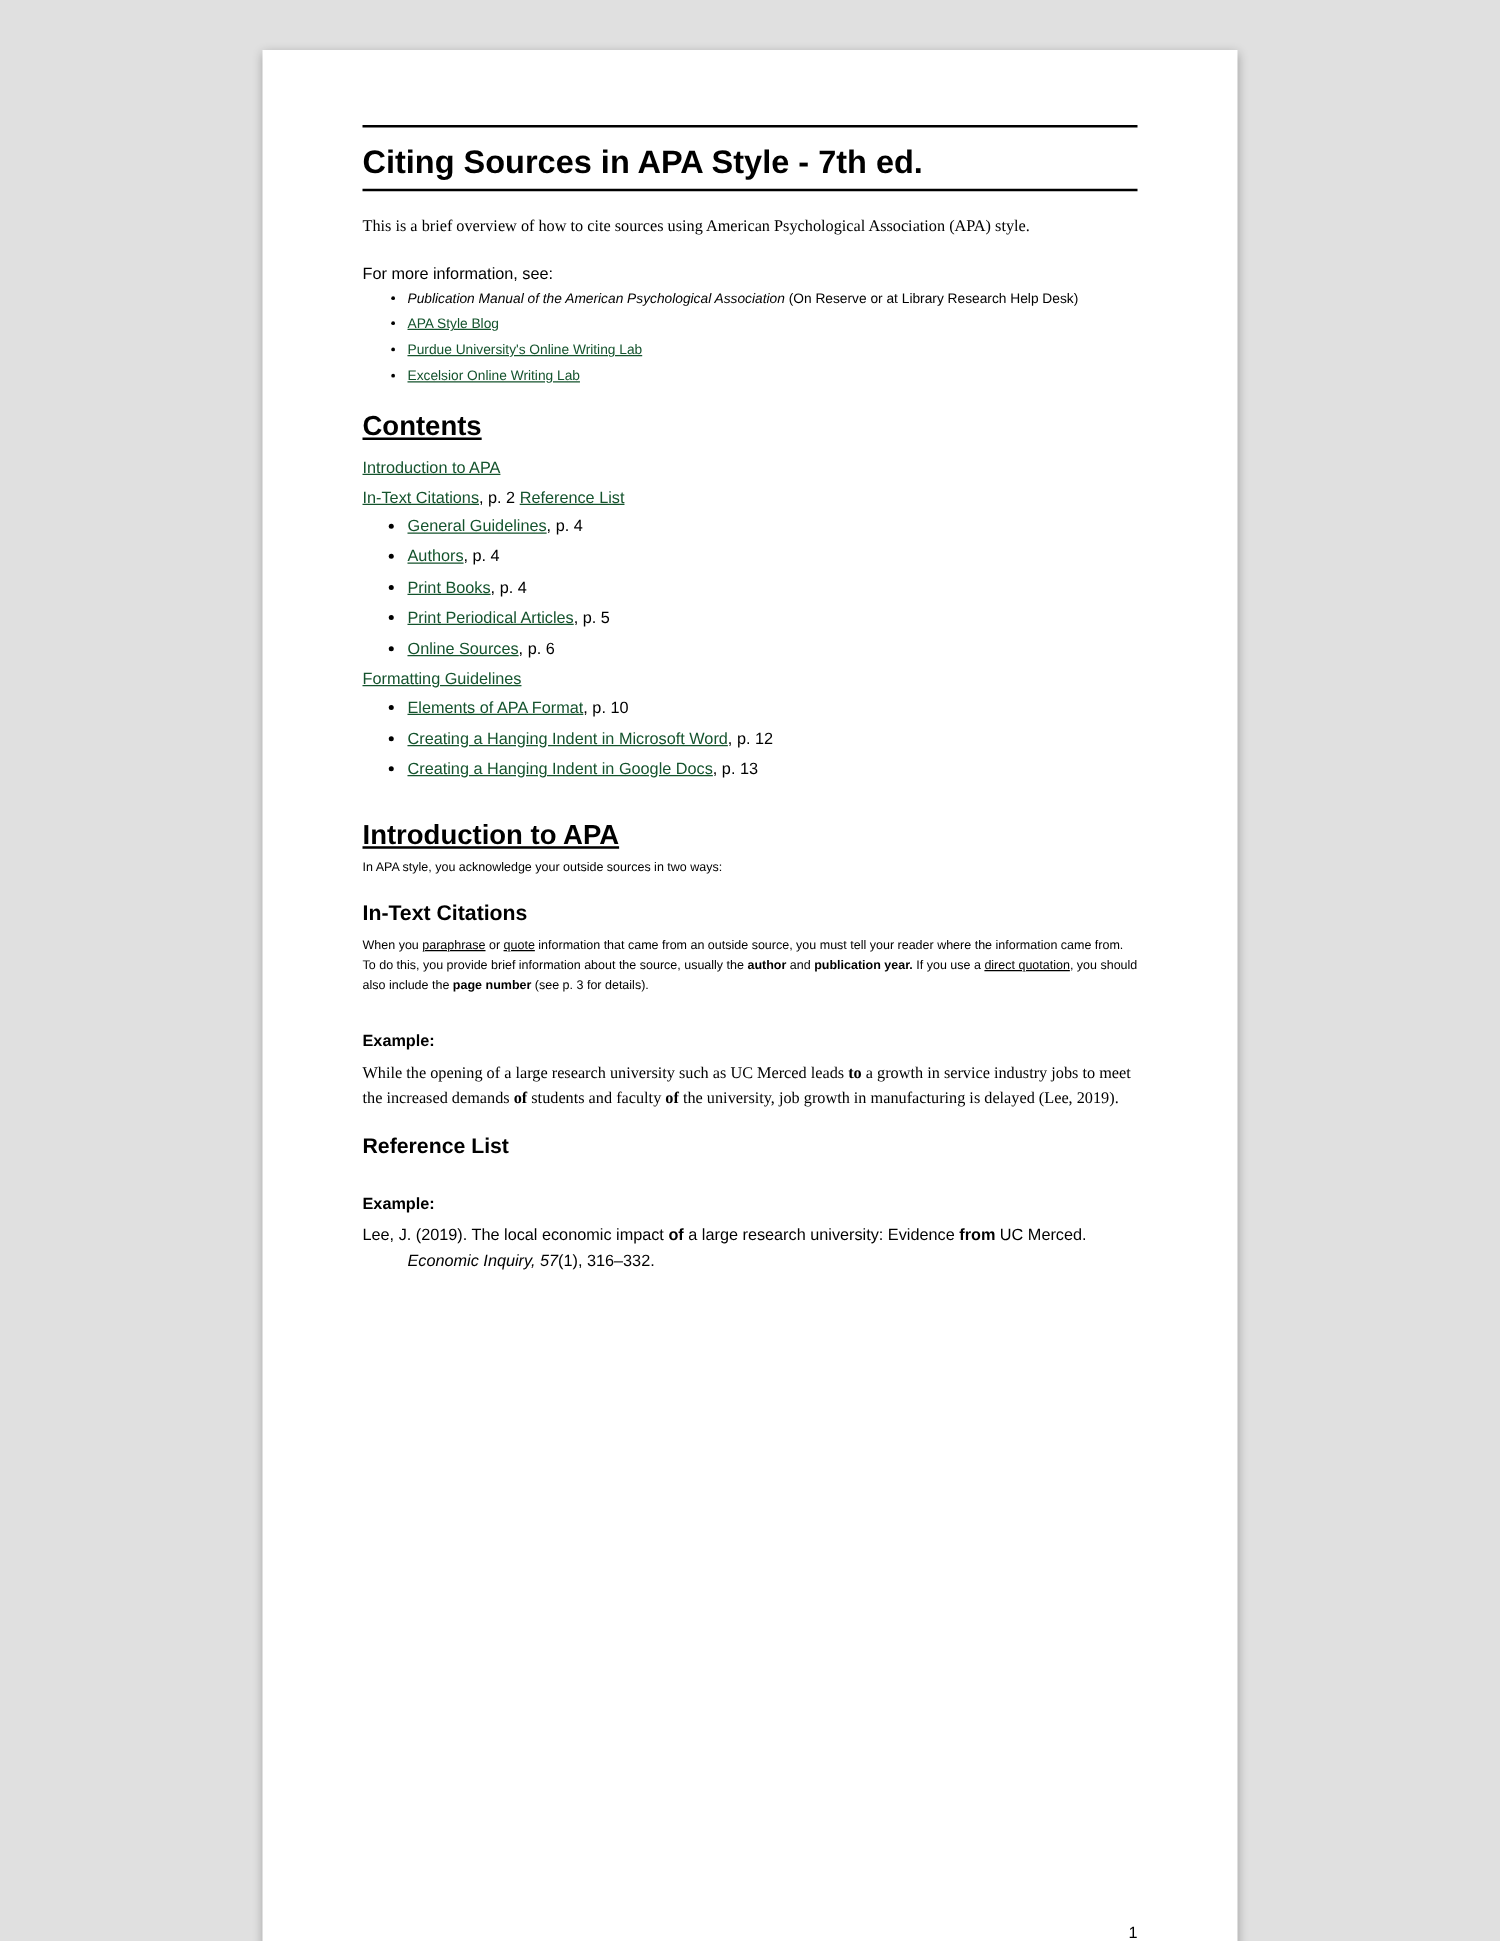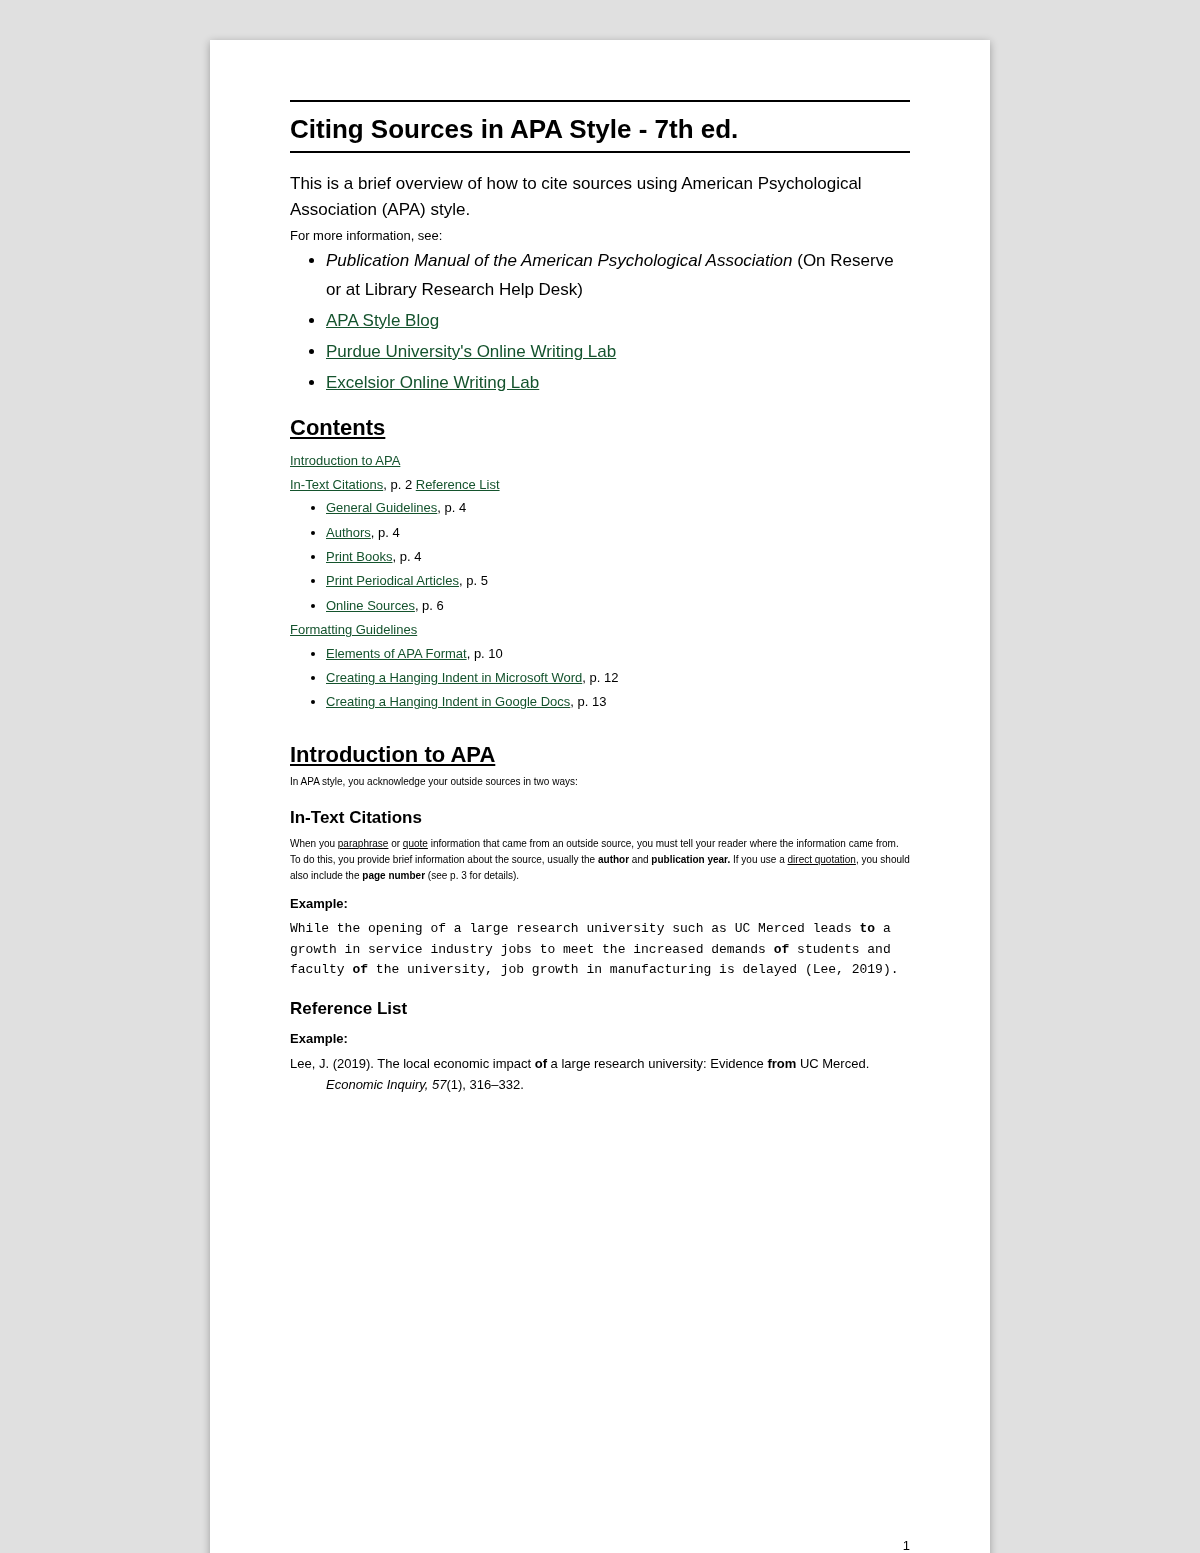--- a/index.html
+++ b/index.html
@@ -36,37 +36,37 @@
       margin-bottom: 6px;
       font-family: Arial, sans-serif;
     }
 
     .bottom-border-title {
       border-bottom: 2px solid #000;
       margin-bottom: 18px;
     }
 
     .intro-text {
-      font-size: 17px;
+      font-size: 13px;
       line-height: 1.5;
-      margin-bottom: 6px;
-      font-family: Liberation Sans, sans-serif;
+      margin-bottom: 20px;
+      font-family: Liberation Serif, serif;
     }
 
     .for-more {
       font-size: 13px;
       font-family: Arial, sans-serif;
       margin-bottom: 4px;
     }
 
     .bullet-list {
       list-style: disc;
       margin-left: 36px;
       margin-bottom: 18px;
-      font-size: 17px;
+      font-size: 11px;
       font-family: Arial, sans-serif;
       line-height: 1.7;
     }
 
     .bullet-list li {
       margin-bottom: 2px;
     }
 
     a {
       color: #14532d;
@@ -128,27 +128,27 @@
       font-size: 10px;
       font-family: Liberation Sans, sans-serif;
       line-height: 1.6;
       margin-bottom: 10px;
     }
 
     .example-label {
       font-size: 13px;
       font-family: Arial, sans-serif;
       font-weight: bold;
-      margin-top: 12px;
+      margin-top: 28px;
       margin-bottom: 8px;
     }
 
     .example-block {
       font-size: 13px;
-      font-family: Liberation Mono, monospace;
+      font-family: Liberation Serif, serif;
       line-height: 1.6;
       margin-bottom: 2px;
     }
 
     .ref-entry {
       font-size: 13px;
       font-family: Arial, sans-serif;
       line-height: 1.6;
       padding-left: 36px;
       text-indent: -36px;

